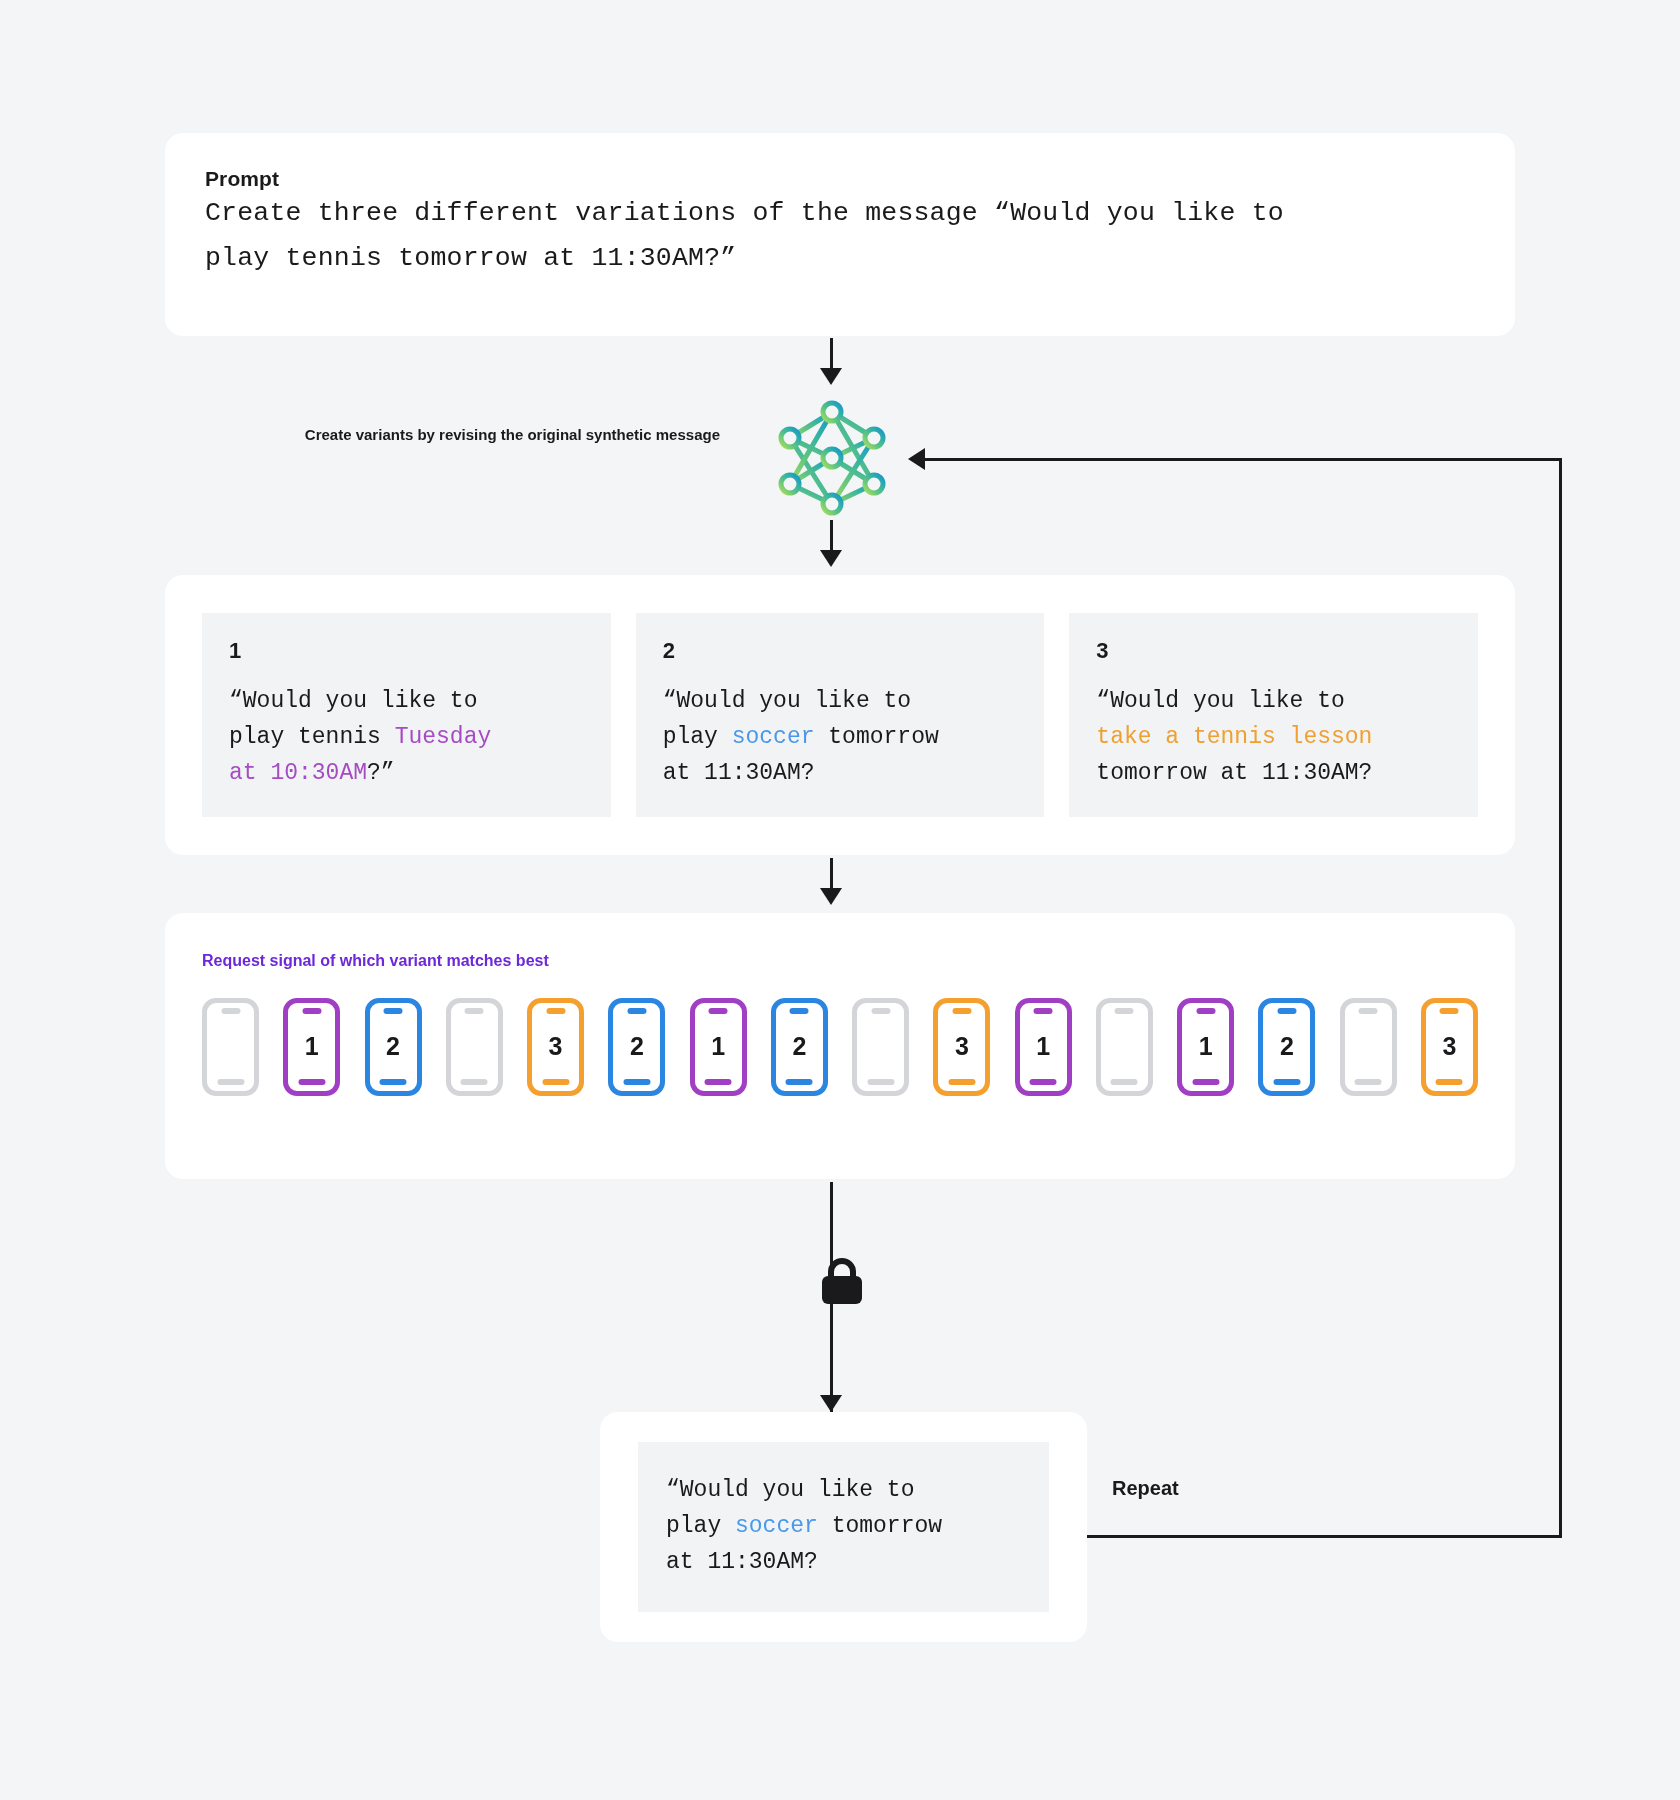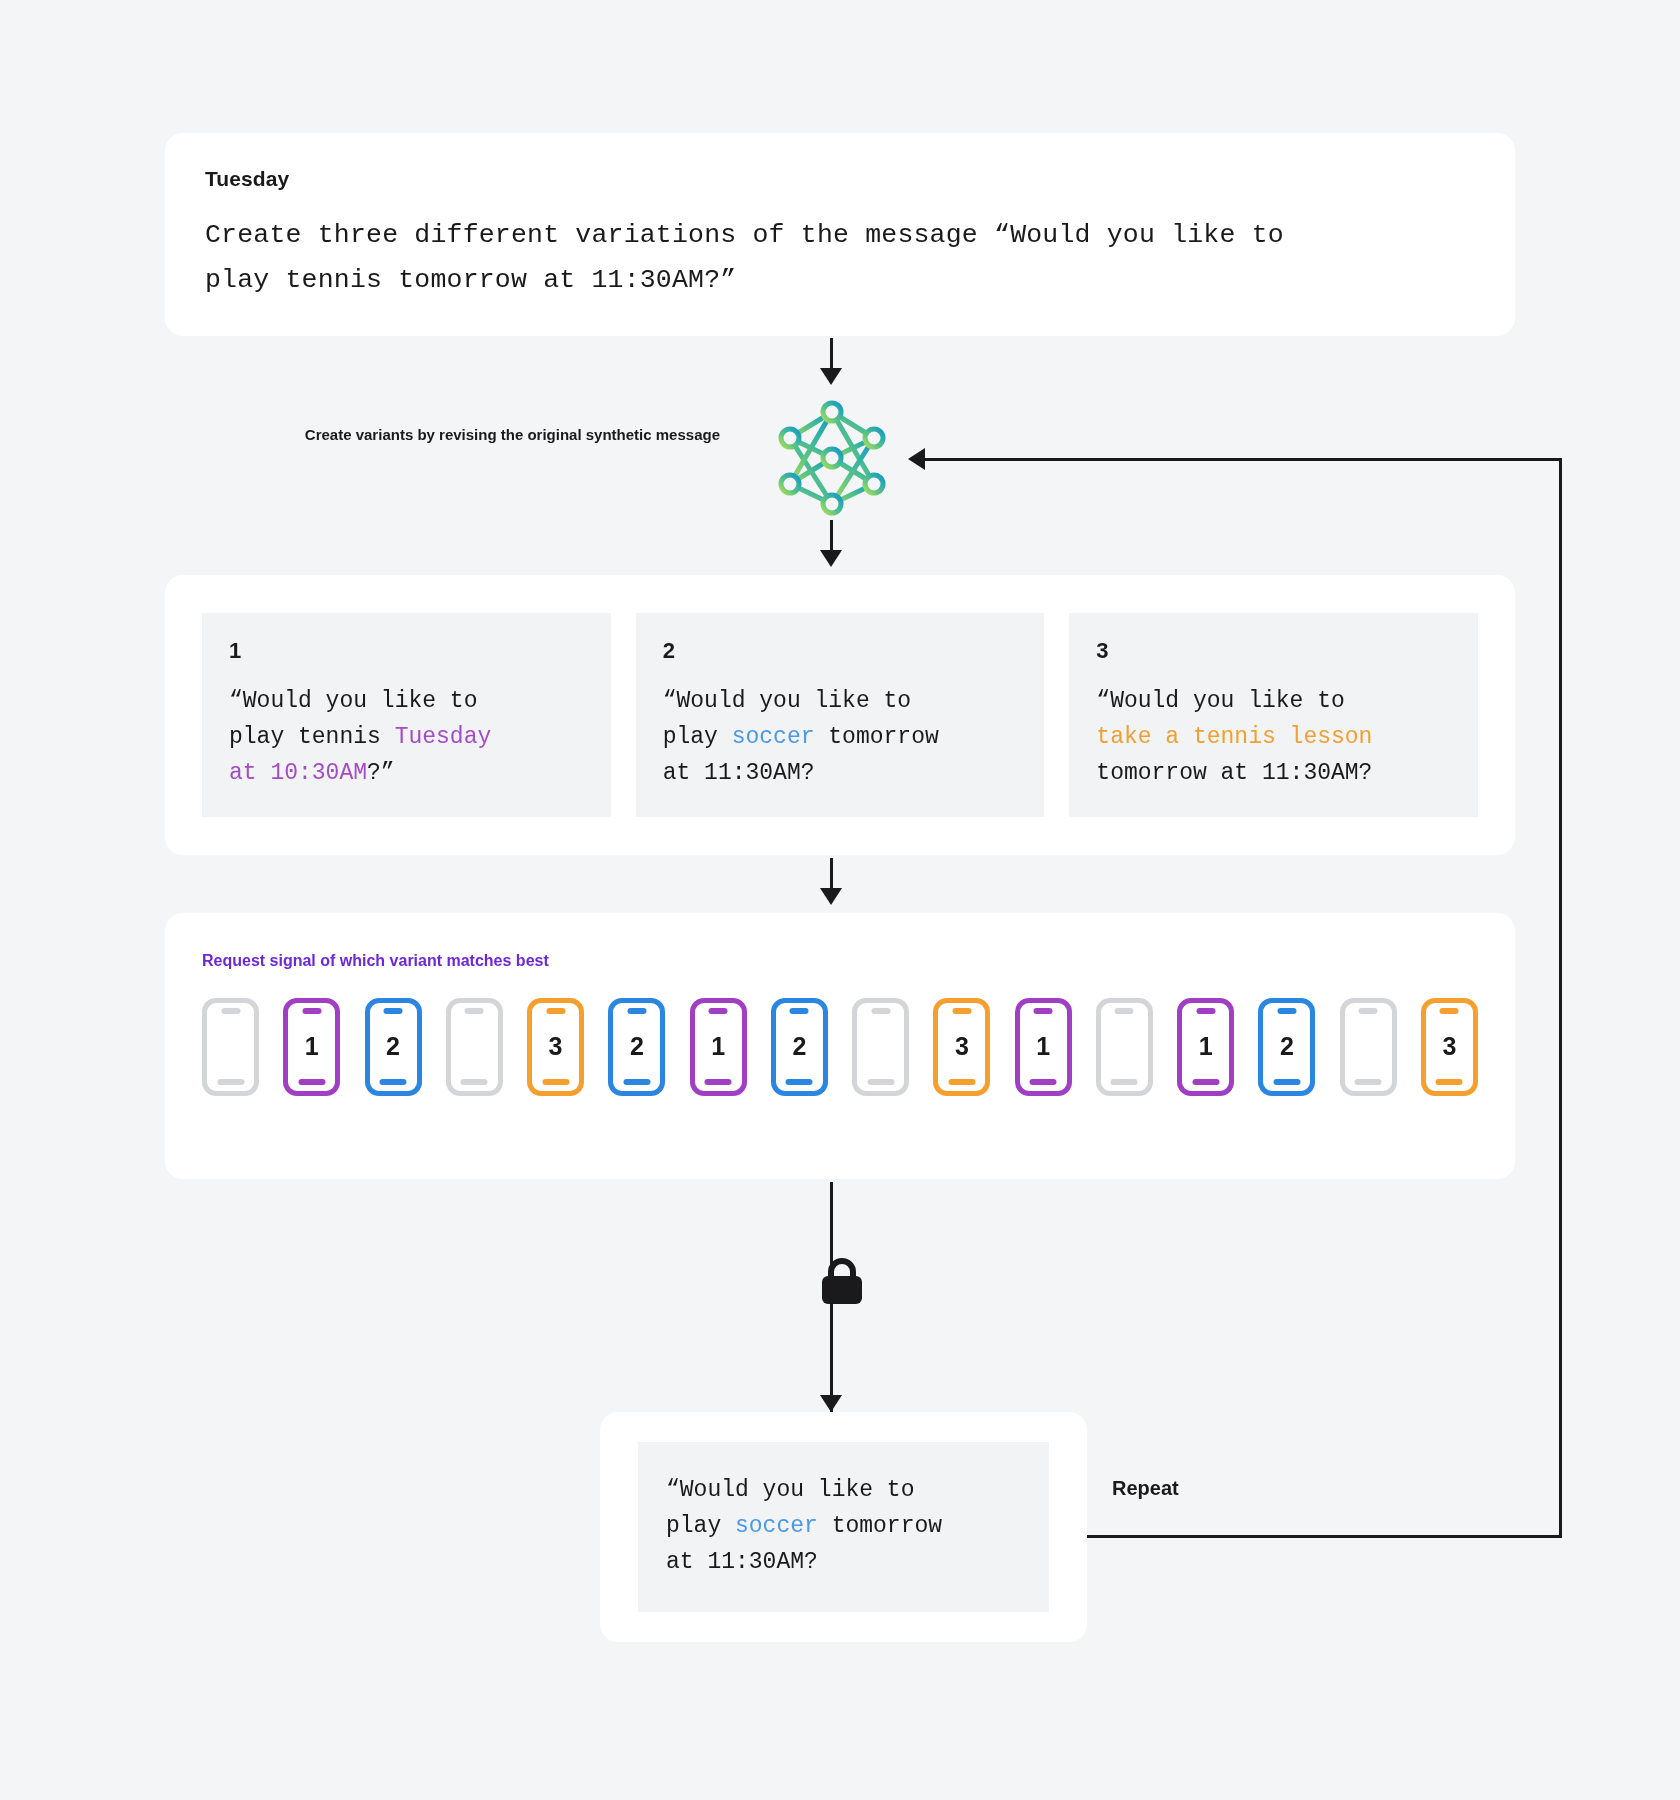--- a/index.html
+++ b/index.html
@@ -32,21 +32,20 @@
     border-radius: 18px;
     padding: 34px 40px 0 40px;
   }
   #prompt-label {
     font-size: 21px;
     font-weight: bold;
     color: #1a1a1c;
     letter-spacing: .1px;
   }
   #prompt-text {
-    margin-top: 22px;
     font-size: 26.5px;
     line-height: 45px;
     color: #1a1a1c;
     letter-spacing: .2px;
     white-space: pre-wrap;
   }
 
   
   .vline {
     position: absolute;
@@ -238,21 +237,21 @@
     font-weight: bold;
     color: #1a1a1c;
   }
 </style>
 </head>
 <body>
 
 <div id="stage">
 
   <div id="prompt-card">
-    <div id="prompt-label">Tuesday</div>
+    <div id="prompt-label">Prompt</div>
     <div id="prompt-text" class="mono">Create three different variations of the message “Would you like to
 play tennis tomorrow at 11:30AM?”</div>
   </div>
 
   <div class="vline" style="left:830px; top:338px; height:42px;"></div>
   <div class="arrow-down" style="left:820px; top:368px;"></div>
 
   <div id="nn-caption">Create variants by revising the
 original synthetic message</div>
 

